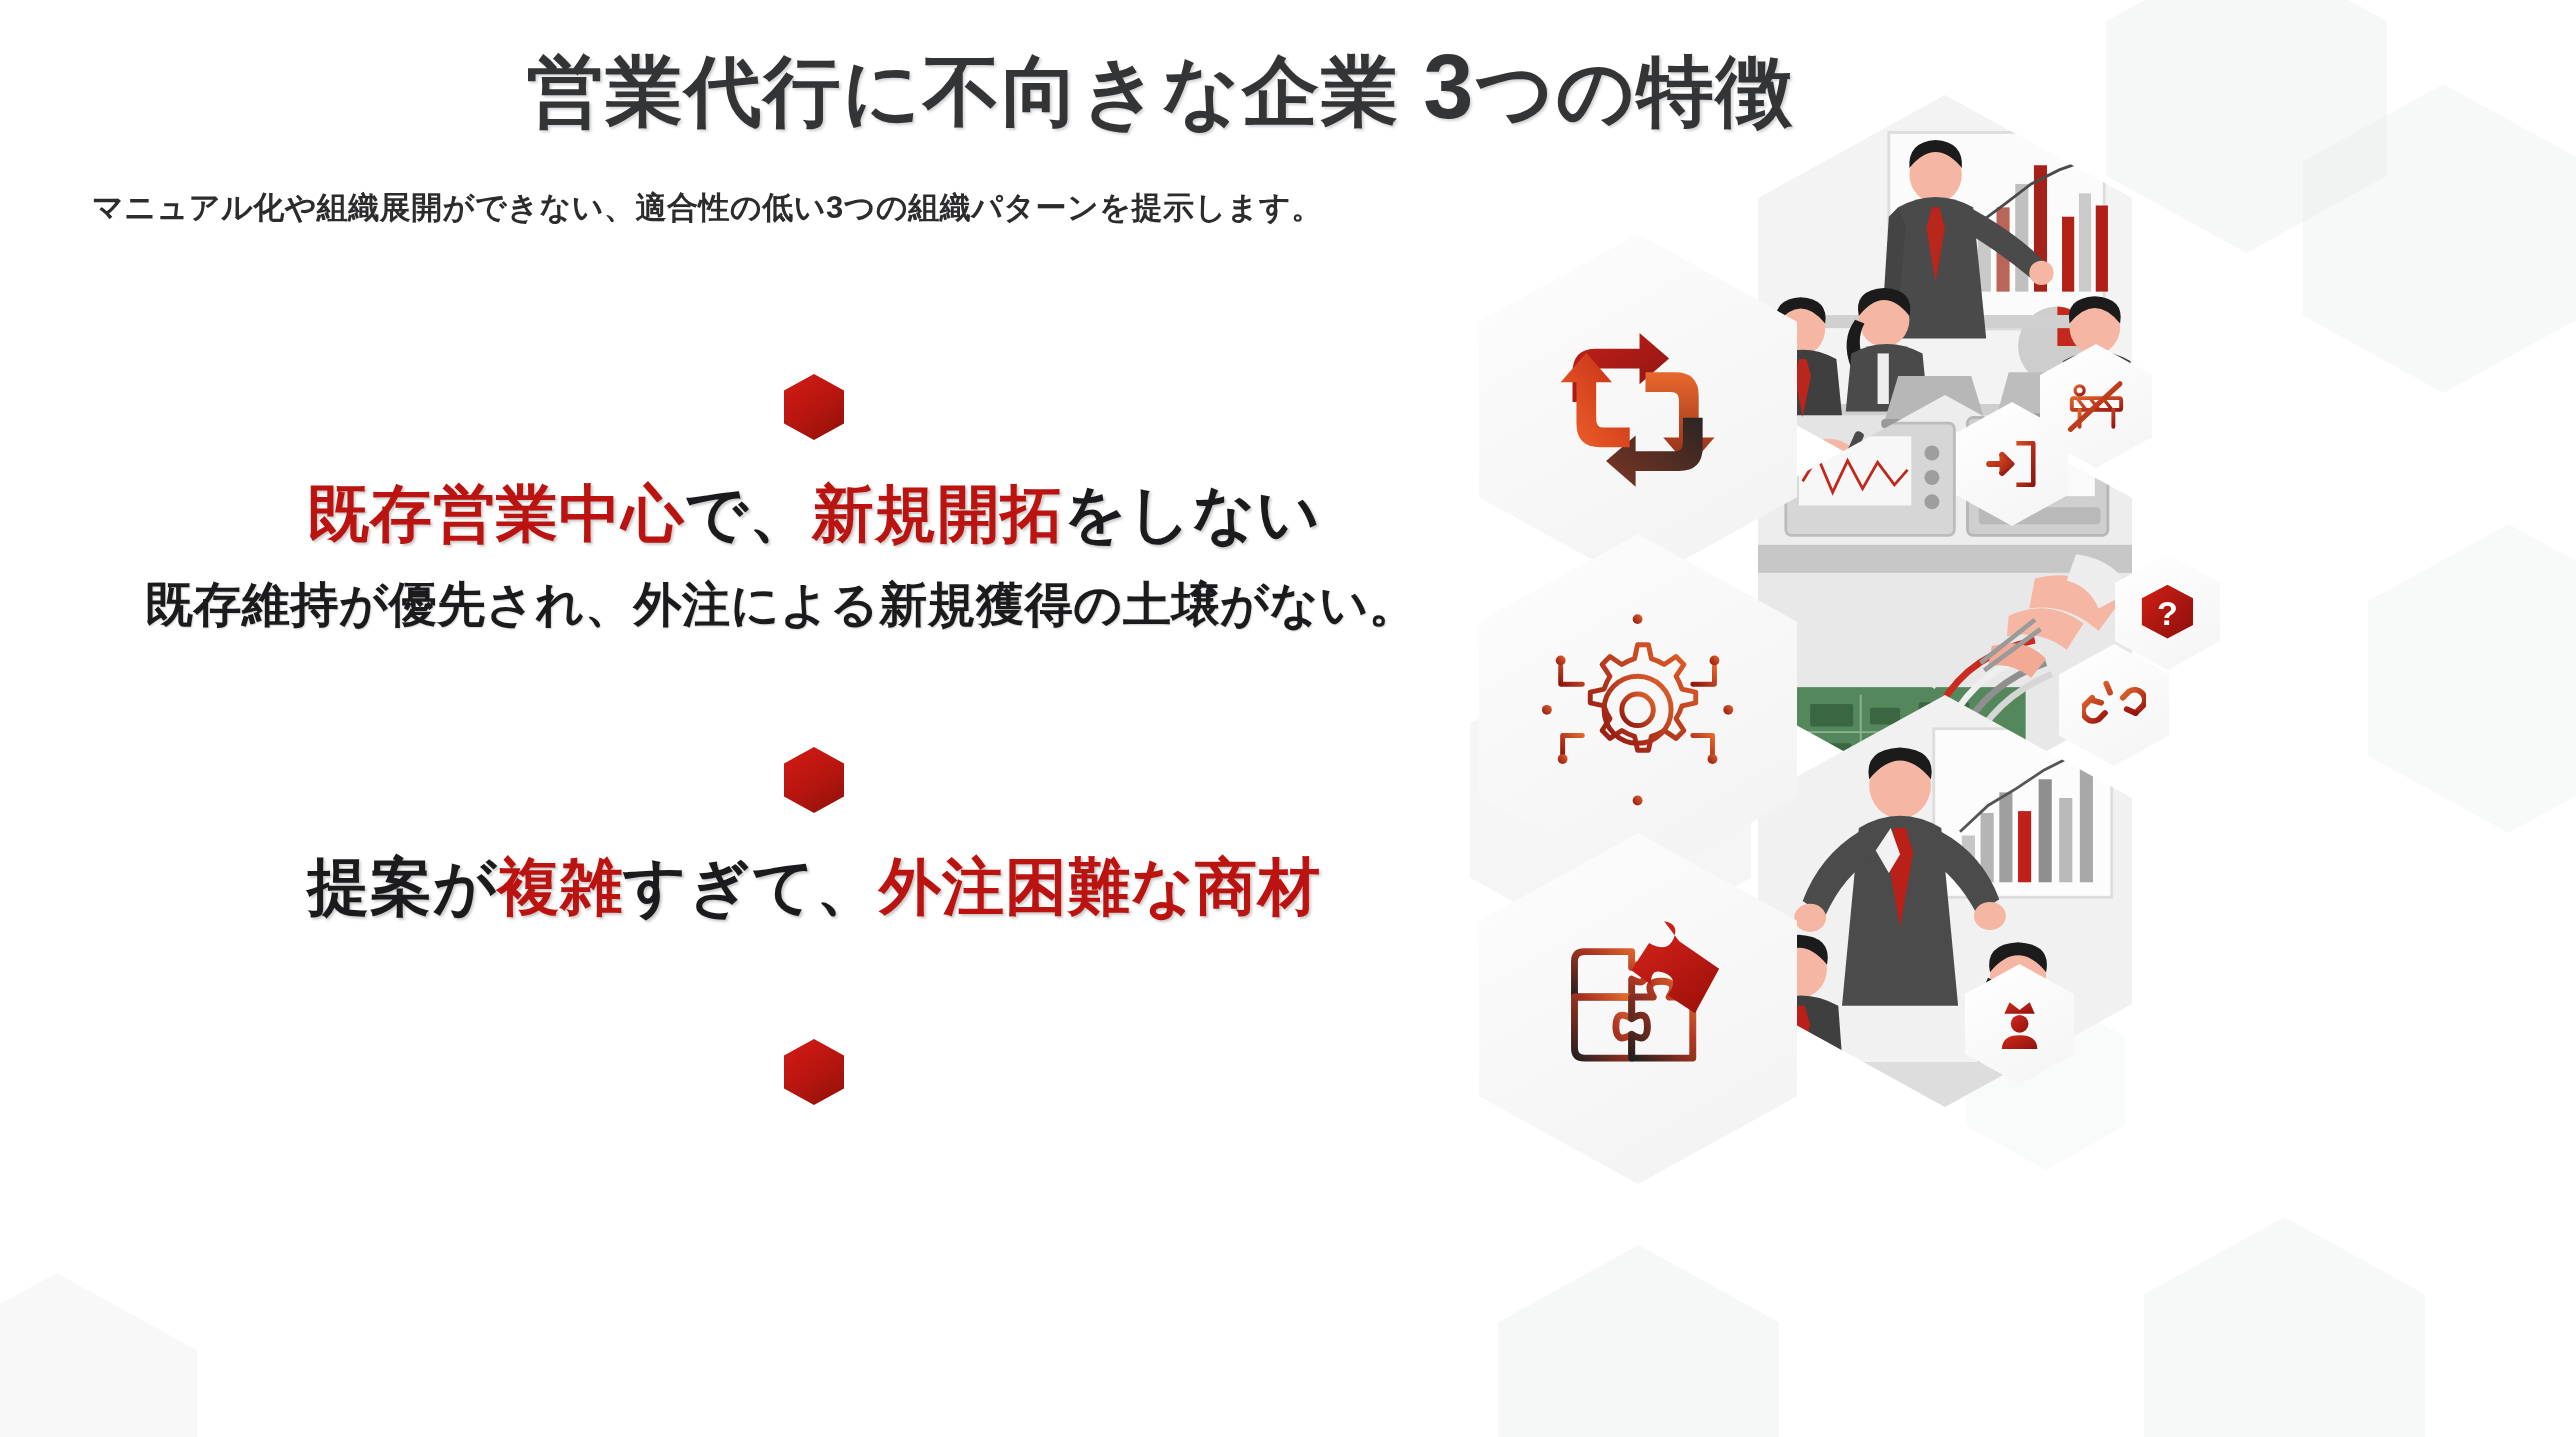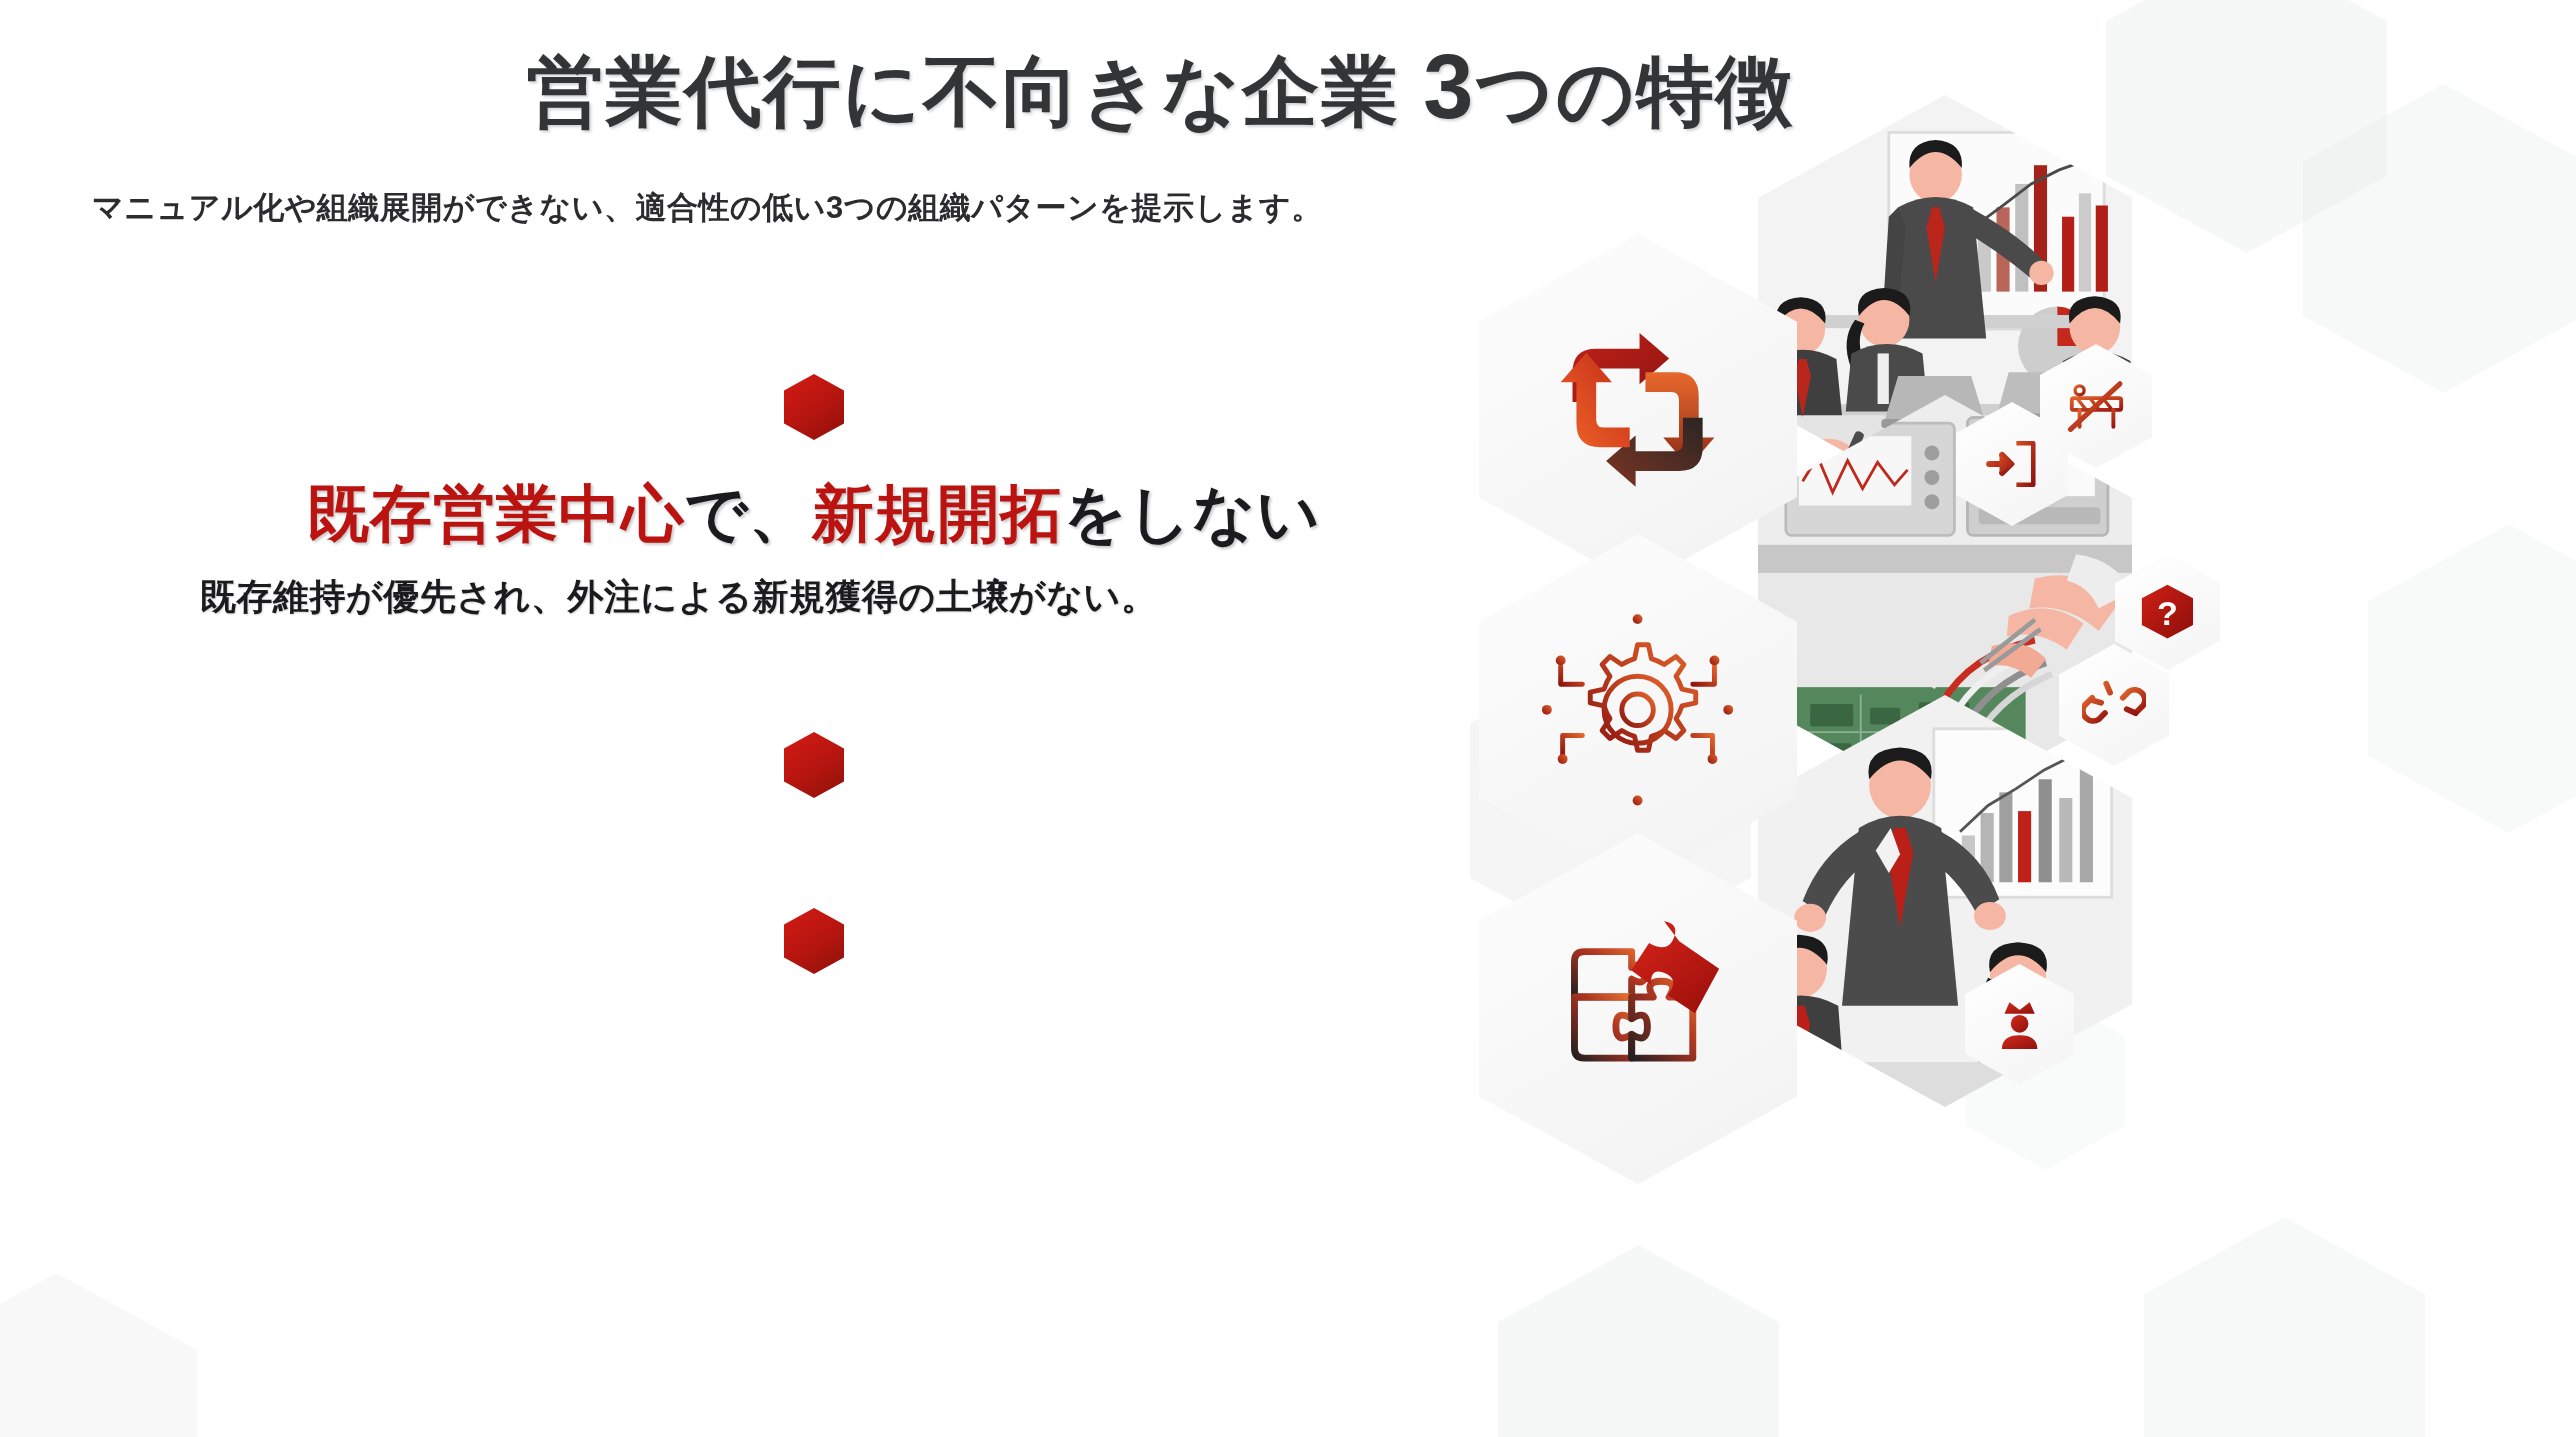--- a/index.html
+++ b/index.html
@@ -59,22 +59,22 @@
     clip-path:polygon(50% 0%,100% 25%,100% 75%,50% 100%,0% 75%,0% 25%);
     box-shadow:1.9px 2.8px 4.7px rgba(0,0,0,.25);
   }
   .headline {
     font-size:62px; font-weight:bold; letter-spacing:0.9px;
     white-space:nowrap; color:#1b1b1d;
     text-shadow:1.9px 1.9px 2.8px rgba(0,0,0,.22);
   }
   .headline .hl { color:#bb1410; }
   .desc {
-    margin-top:17px; margin-left:116px;
-    font-size:36px; font-weight:bold; color:#1b1b1d;
+    margin-top:17px; margin-left:61px;
+    font-size:48px; font-weight:bold; color:#1b1b1d;
     letter-spacing:0.5px; white-space:nowrap;
     text-shadow:0.9px 0.9px 1.9px rgba(0,0,0,.18);
   }
 
   
   .cluster { position:absolute; left:1460px; top:131px; width:1105px; height:1245px; }
   .hexcell {
     position:absolute;
     clip-path:polygon(50% 0%,100% 25%,100% 75%,50% 100%,0% 75%,0% 25%);
     overflow:hidden;
@@ -138,20 +138,23 @@
       <div class="headline">
         <span class="hl">既存営業中心</span><span>で、</span><span class="hl">新規開拓</span><span>をしない</span>
       </div>
     </div>
     <div class="desc">既存維持が優先され、外注による新規獲得の土壌がない。</div>
   </div>
 
   <div class="point">
     <div class="point-head">
       <div class="hexmark"></div>
+      <div class="headline">
+        <span>提案が</span><span class="hl">複雑</span><span>すぎて、</span><span class="hl">外注困難な商材</span>
+      </div>
     </div>
   </div>
 
   <div class="point">
     <div class="point-head">
       <div class="hexmark"></div>
     </div>
   </div>
 
 </div>

